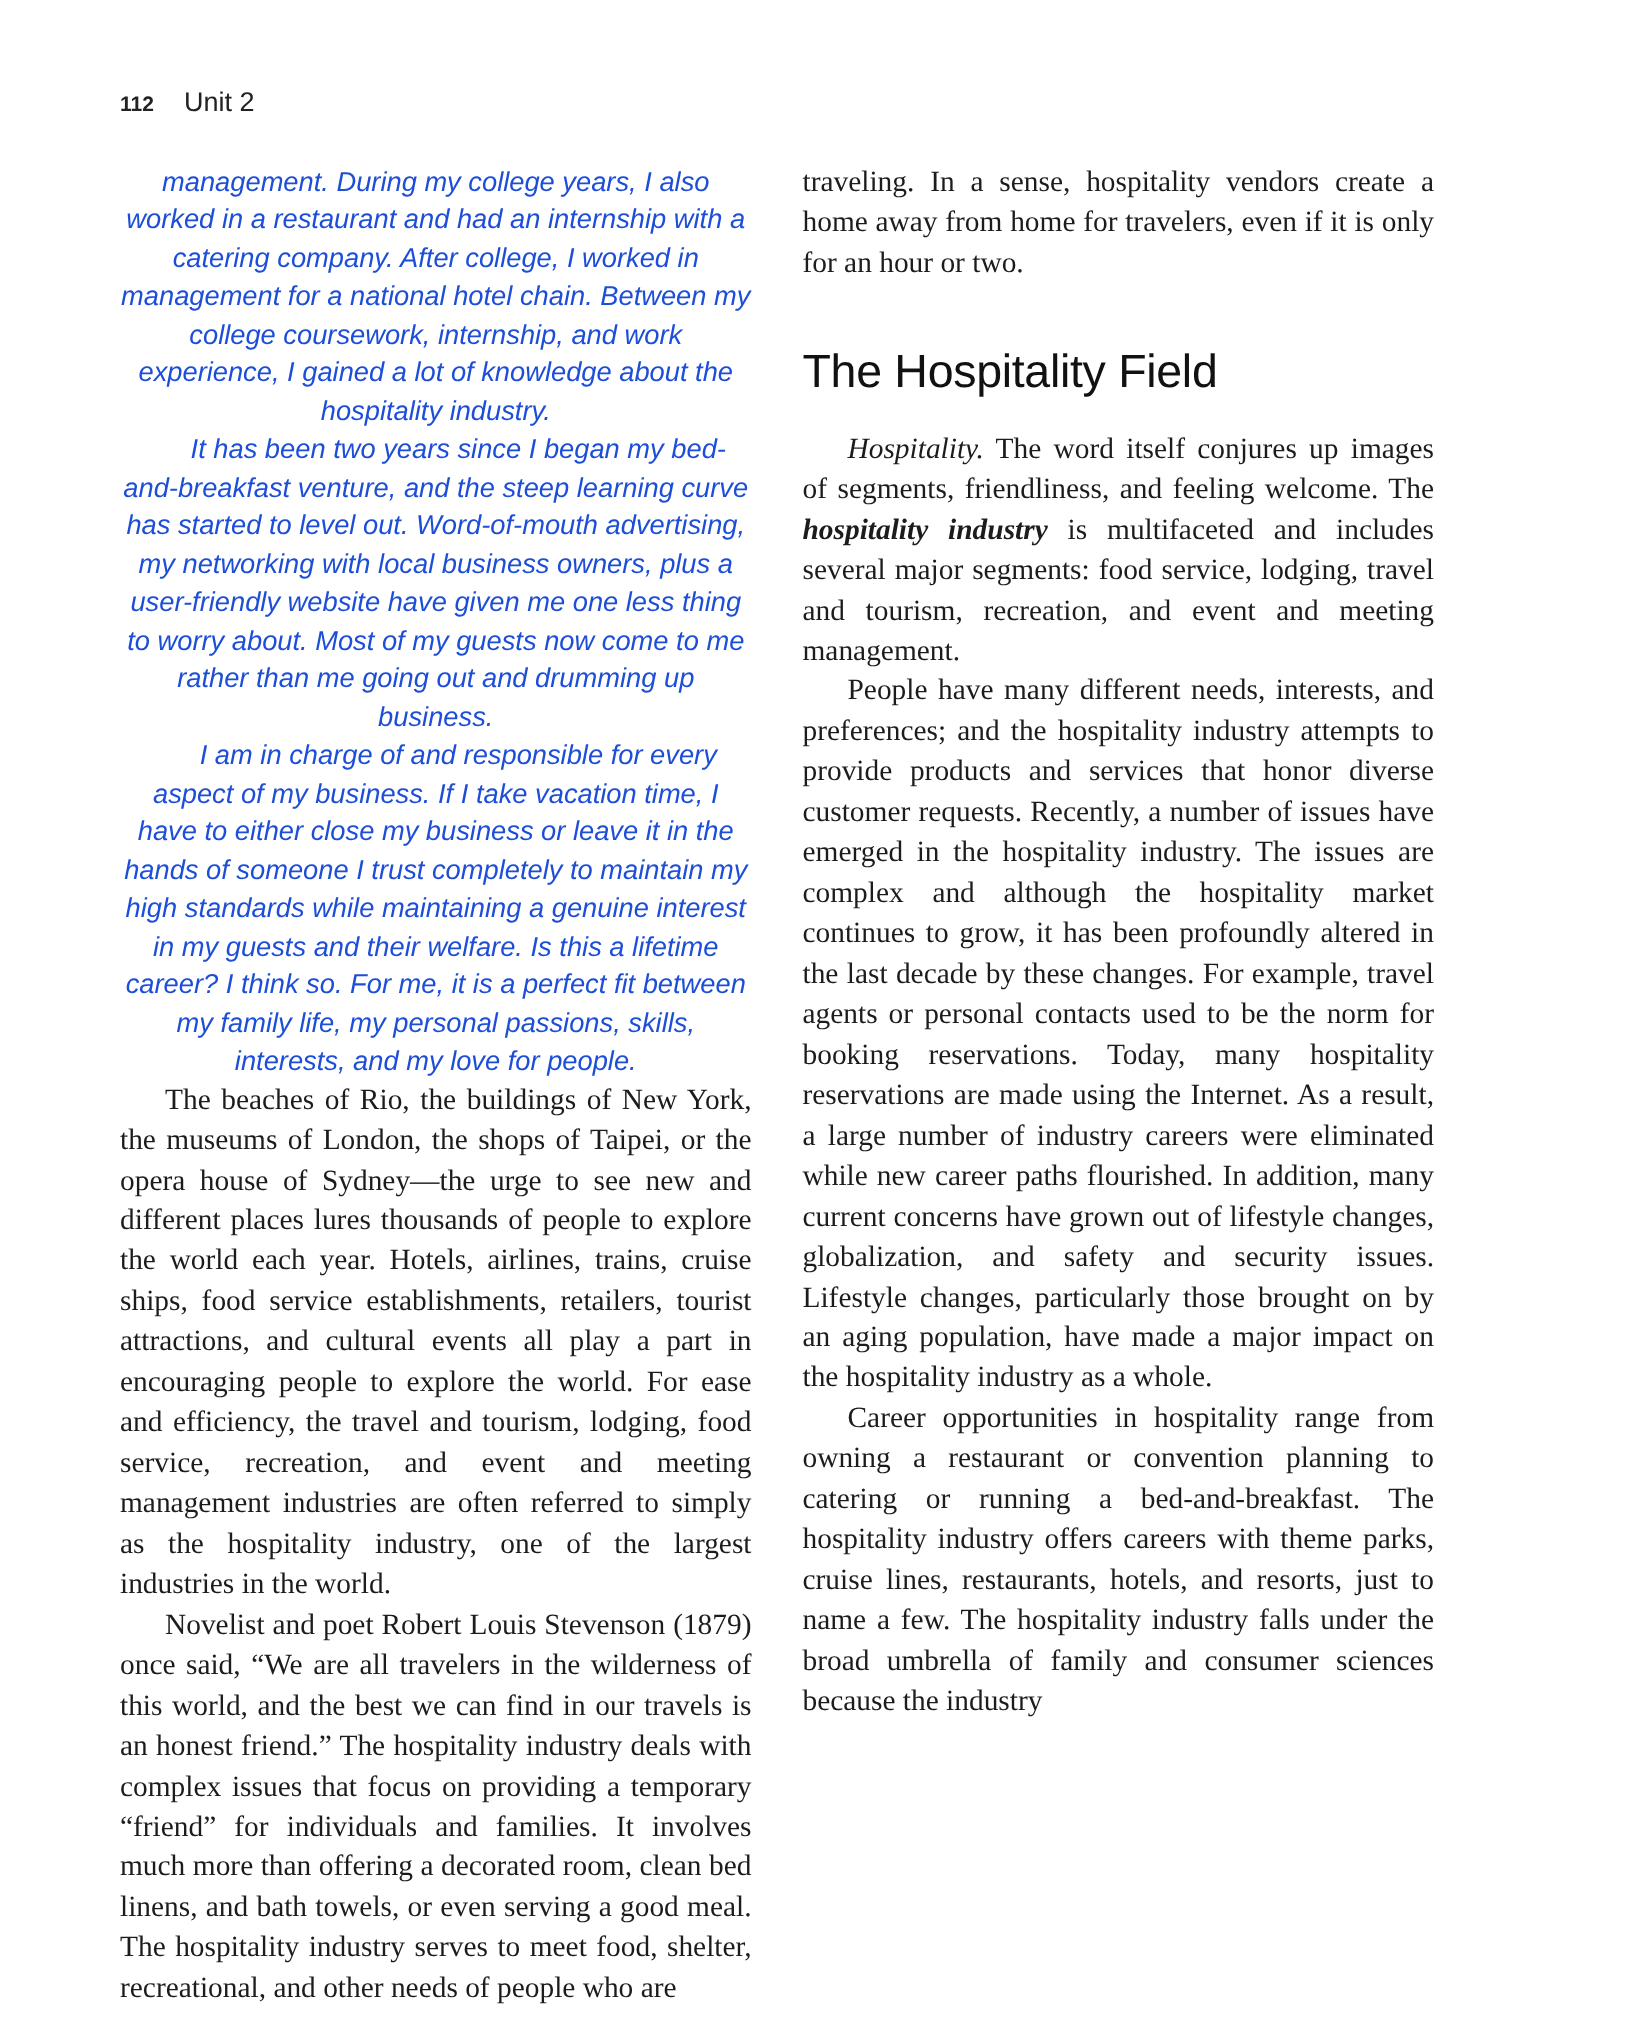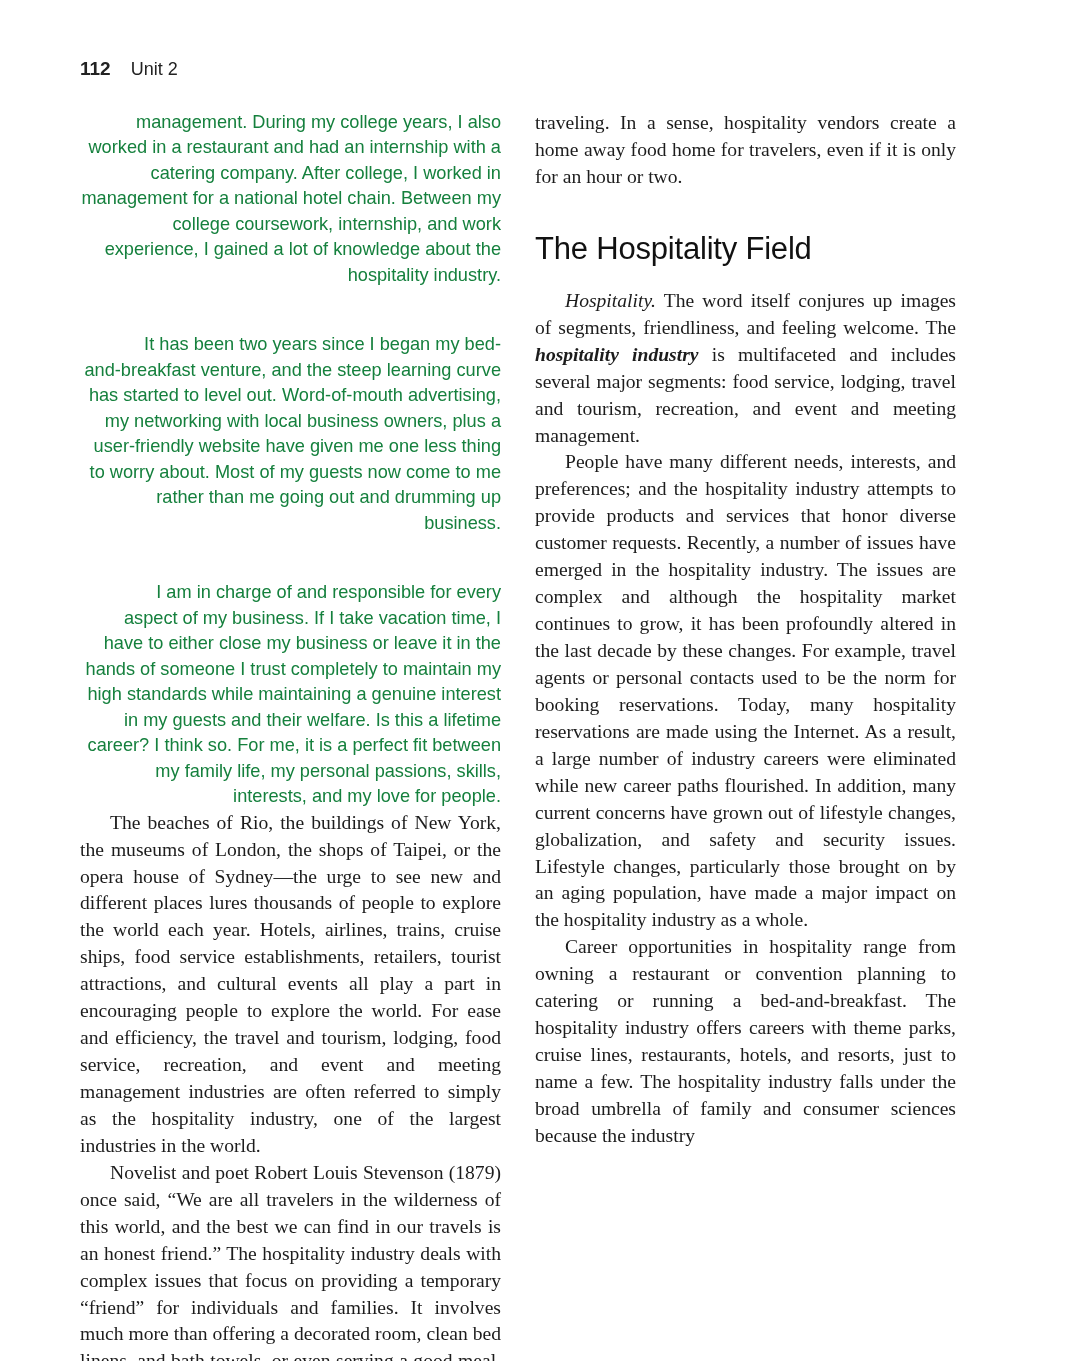--- a/index.html
+++ b/index.html
@@ -18,41 +18,42 @@
   .page-header {
     display: flex;
     align-items: baseline;
     font-family: "Liberation Sans", sans-serif;
     font-size: 18px;
     color: #222;
     margin-bottom: 30px;
   }
   .page-number {
     font-weight: bold;
-    font-size: 19px;
+    font-size: 14px;
     margin-right: 20px;
   }
   .unit-label { margin-right: 2px; }
   .columns {
     display: flex;
     gap: 34px;
   }
   .col {
     width: 421px;
     flex: 0 0 421px;
   }
   
   .narrative p {
     font-family: "Liberation Sans", sans-serif;
+    font-style: italic;
     font-size: 18.2px;
     line-height: 1.40;
-    text-align: right;
-    color: #15803d;
+    text-align: center;
+    color: #1d4ed8;
   }
-  .narrative p.indent { text-indent: 30px; margin-top: 44px; }
+  .narrative p.indent { text-indent: 30px; }
   
   .body-text p {
     font-size: 19.6px;
     line-height: 1.375;
     text-align: justify;
     hyphens: auto;
     -webkit-hyphens: auto;
   }
   .body-text p.indent { text-indent: 30px; }
   .section-heading {
@@ -87,21 +88,21 @@
         <p class="indent">I am in charge of and responsible for every aspect of my business. If I take vacation time, I have to either close my business or leave it in the hands of someone I trust completely to maintain my high standards while maintaining a genuine interest in my guests and their welfare. Is this a lifetime career? I think so. For me, it is a perfect fit between my family life, my personal passions, skills, interests, and my love for people.</p>
       </div>
       <div class="body-text">
         <p class="indent">The beaches of Rio, the buildings of New York, the museums of London, the shops of Taipei, or the opera house of Sydney—the urge to see new and different places lures thousands of people to explore the world each year. Hotels, airlines, trains, cruise ships, food service establishments, retailers, tourist attractions, and cultural events all play a part in encouraging people to explore the world. For ease and efficiency, the travel and tourism, lodging, food service, recreation, and event and meeting management industries are often referred to simply as the hospitality industry, one of the largest industries in the world.</p>
         <p class="indent">Novelist and poet Robert Louis Stevenson (1879) once said, “We are all travelers in the wilderness of this world, and the best we can find in our travels is an honest friend.” The hospitality industry deals with complex issues that focus on providing a temporary “friend” for individuals and families. It involves much more than offering a decorated room, clean bed linens, and bath towels, or even serving a good meal. The hospitality industry serves to meet food, shelter, recreational, and other needs of people who are</p>
       </div>
     </div>
 
     <div class="col">
       <div class="body-text">
-        <p>traveling. In a sense, hospitality vendors create a home away food home for travelers, even if it is only for an hour or two.</p>
+        <p>traveling. In a sense, hospitality vendors create a home away from home for travelers, even if it is only for an hour or two.</p>
 
         <h2 class="section-heading first-heading">The Hospitality Field</h2>
 
         <p class="indent">
           <span class="italic-serif">Hospitality.</span>
           <span> The word itself conjures up images of segments, friendliness, and feeling welcome. The </span>
           <span class="bold-italic-serif">hospitality industry</span>
           <span> is multifaceted and includes several major segments: food service, lodging, travel and tourism, recreation, and event and meeting management.</span>
         </p>
 

